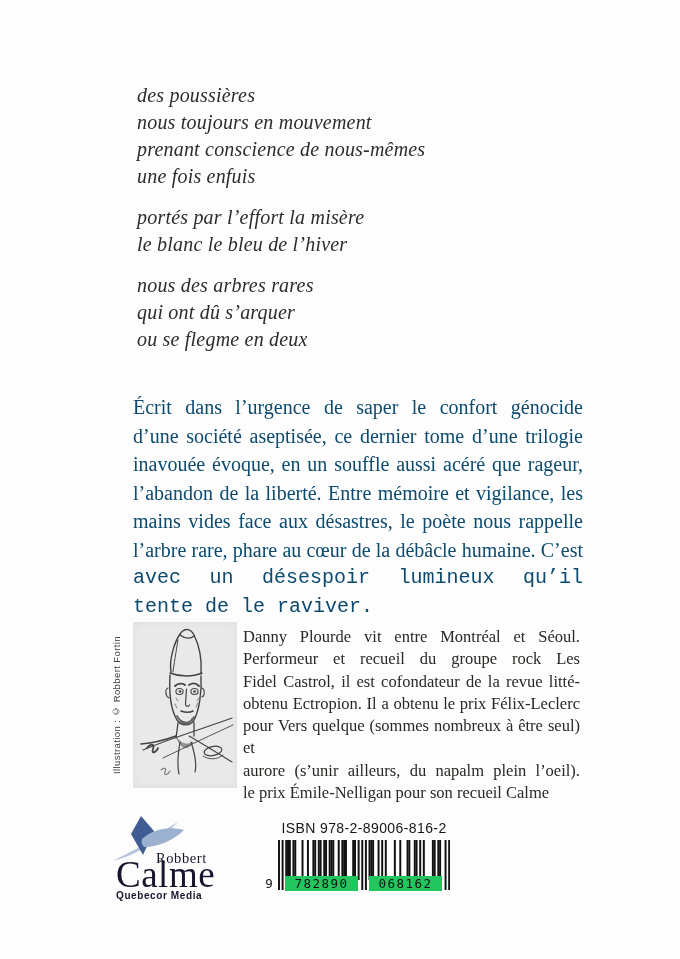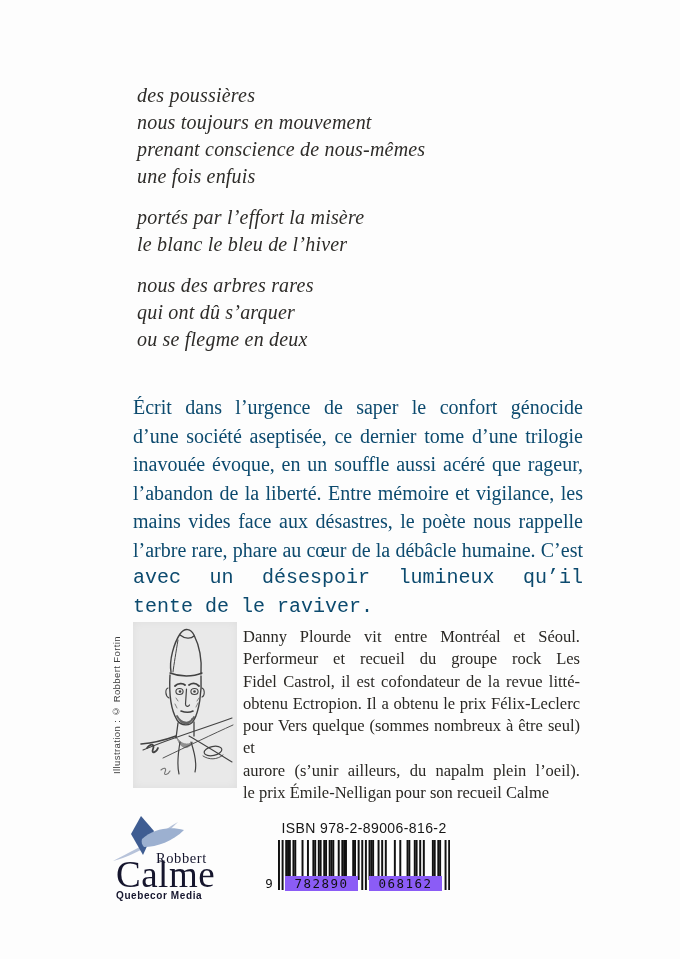--- a/index.html
+++ b/index.html
@@ -68,21 +68,21 @@
   .barcode { position:absolute; left:278px; top:820px; width:172px; }
   .isbn-label {
     text-align:center; font-family:"Liberation Sans", sans-serif;
     font-size:14px; letter-spacing:.4px; color:#161616;
     margin-bottom:4px; white-space:nowrap;
   }
   .bars-wrap { position:relative; width:172px; height:50px; }
   .bars-wrap svg { display:block; }
   .bc-digits {
     position:absolute; font-family:"DejaVu Sans Mono", monospace;
-    font-size:12.5px; color:#111; background:#8b5cf6; top:36px; height:15px;
+    font-size:12.5px; color:#111; background:#22c55e; top:36px; height:15px;
     text-align:center; letter-spacing:1.5px; line-height:15px;
   }
   .bc-first { left:-16px; width:14px; background:transparent; letter-spacing:0; }
   .bc-left  { left:7px;  width:73px; }
   .bc-right { left:91px; width:73px; }
 </style>
 </head>
 <body>
 
 <div class="page">

